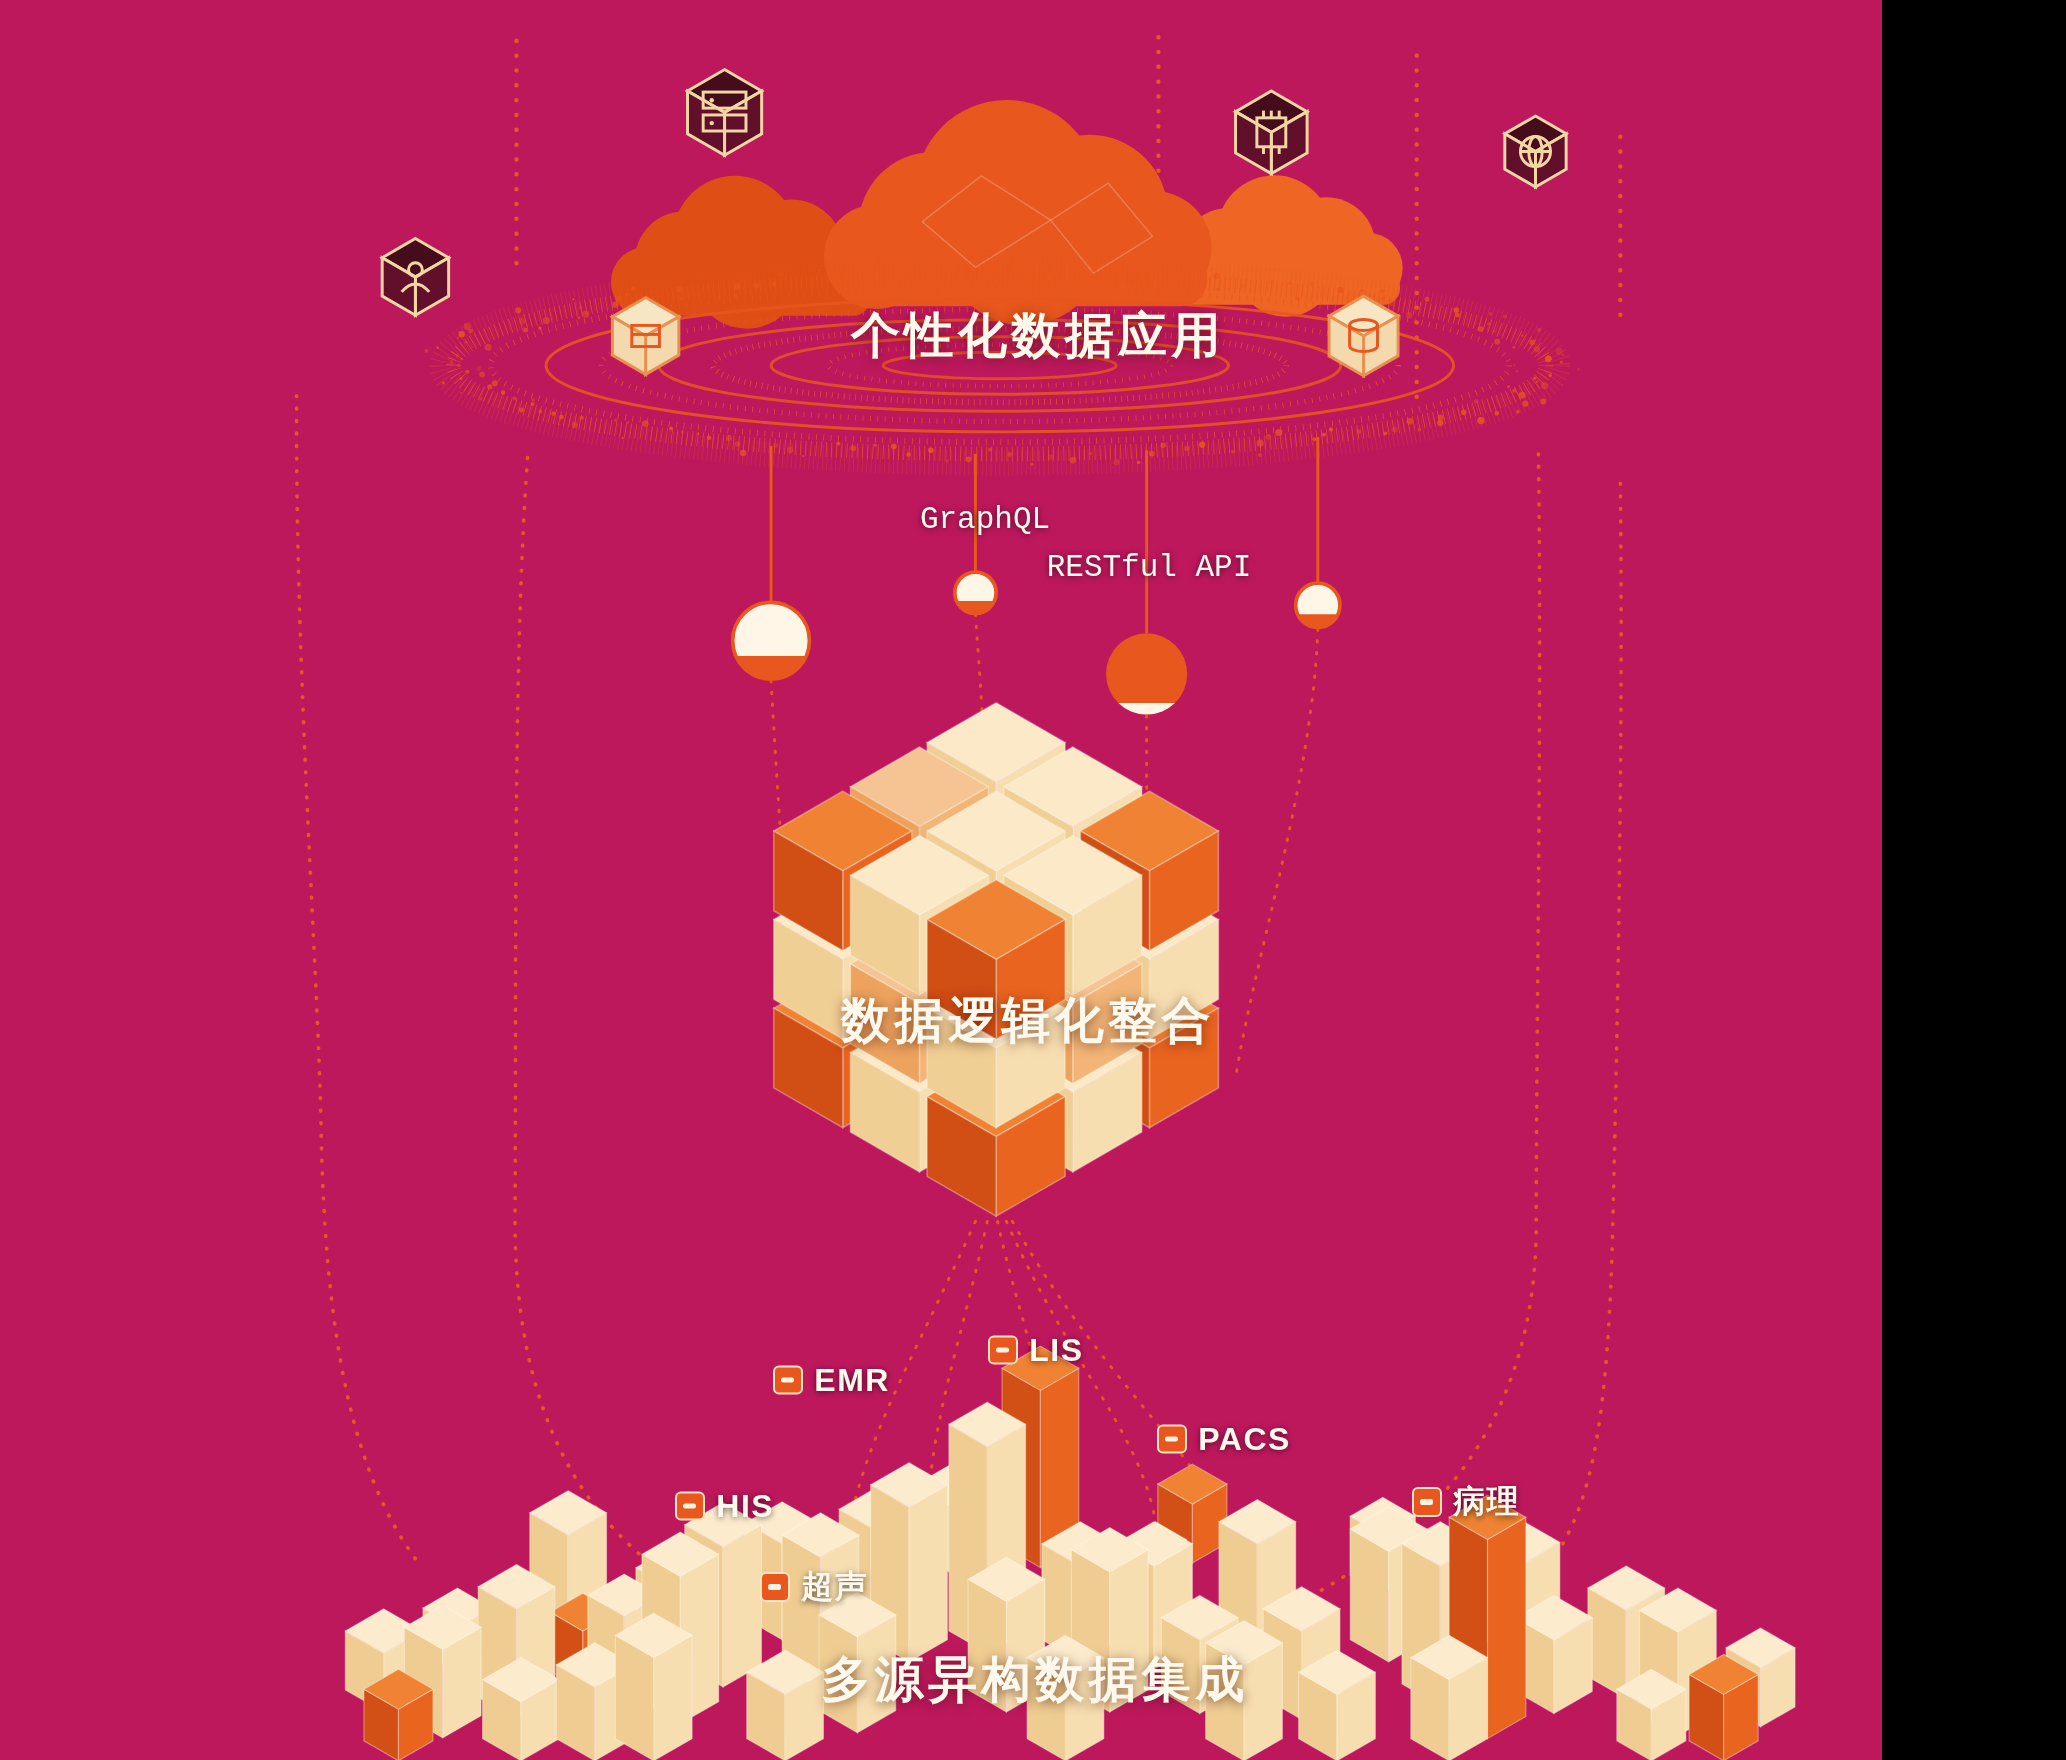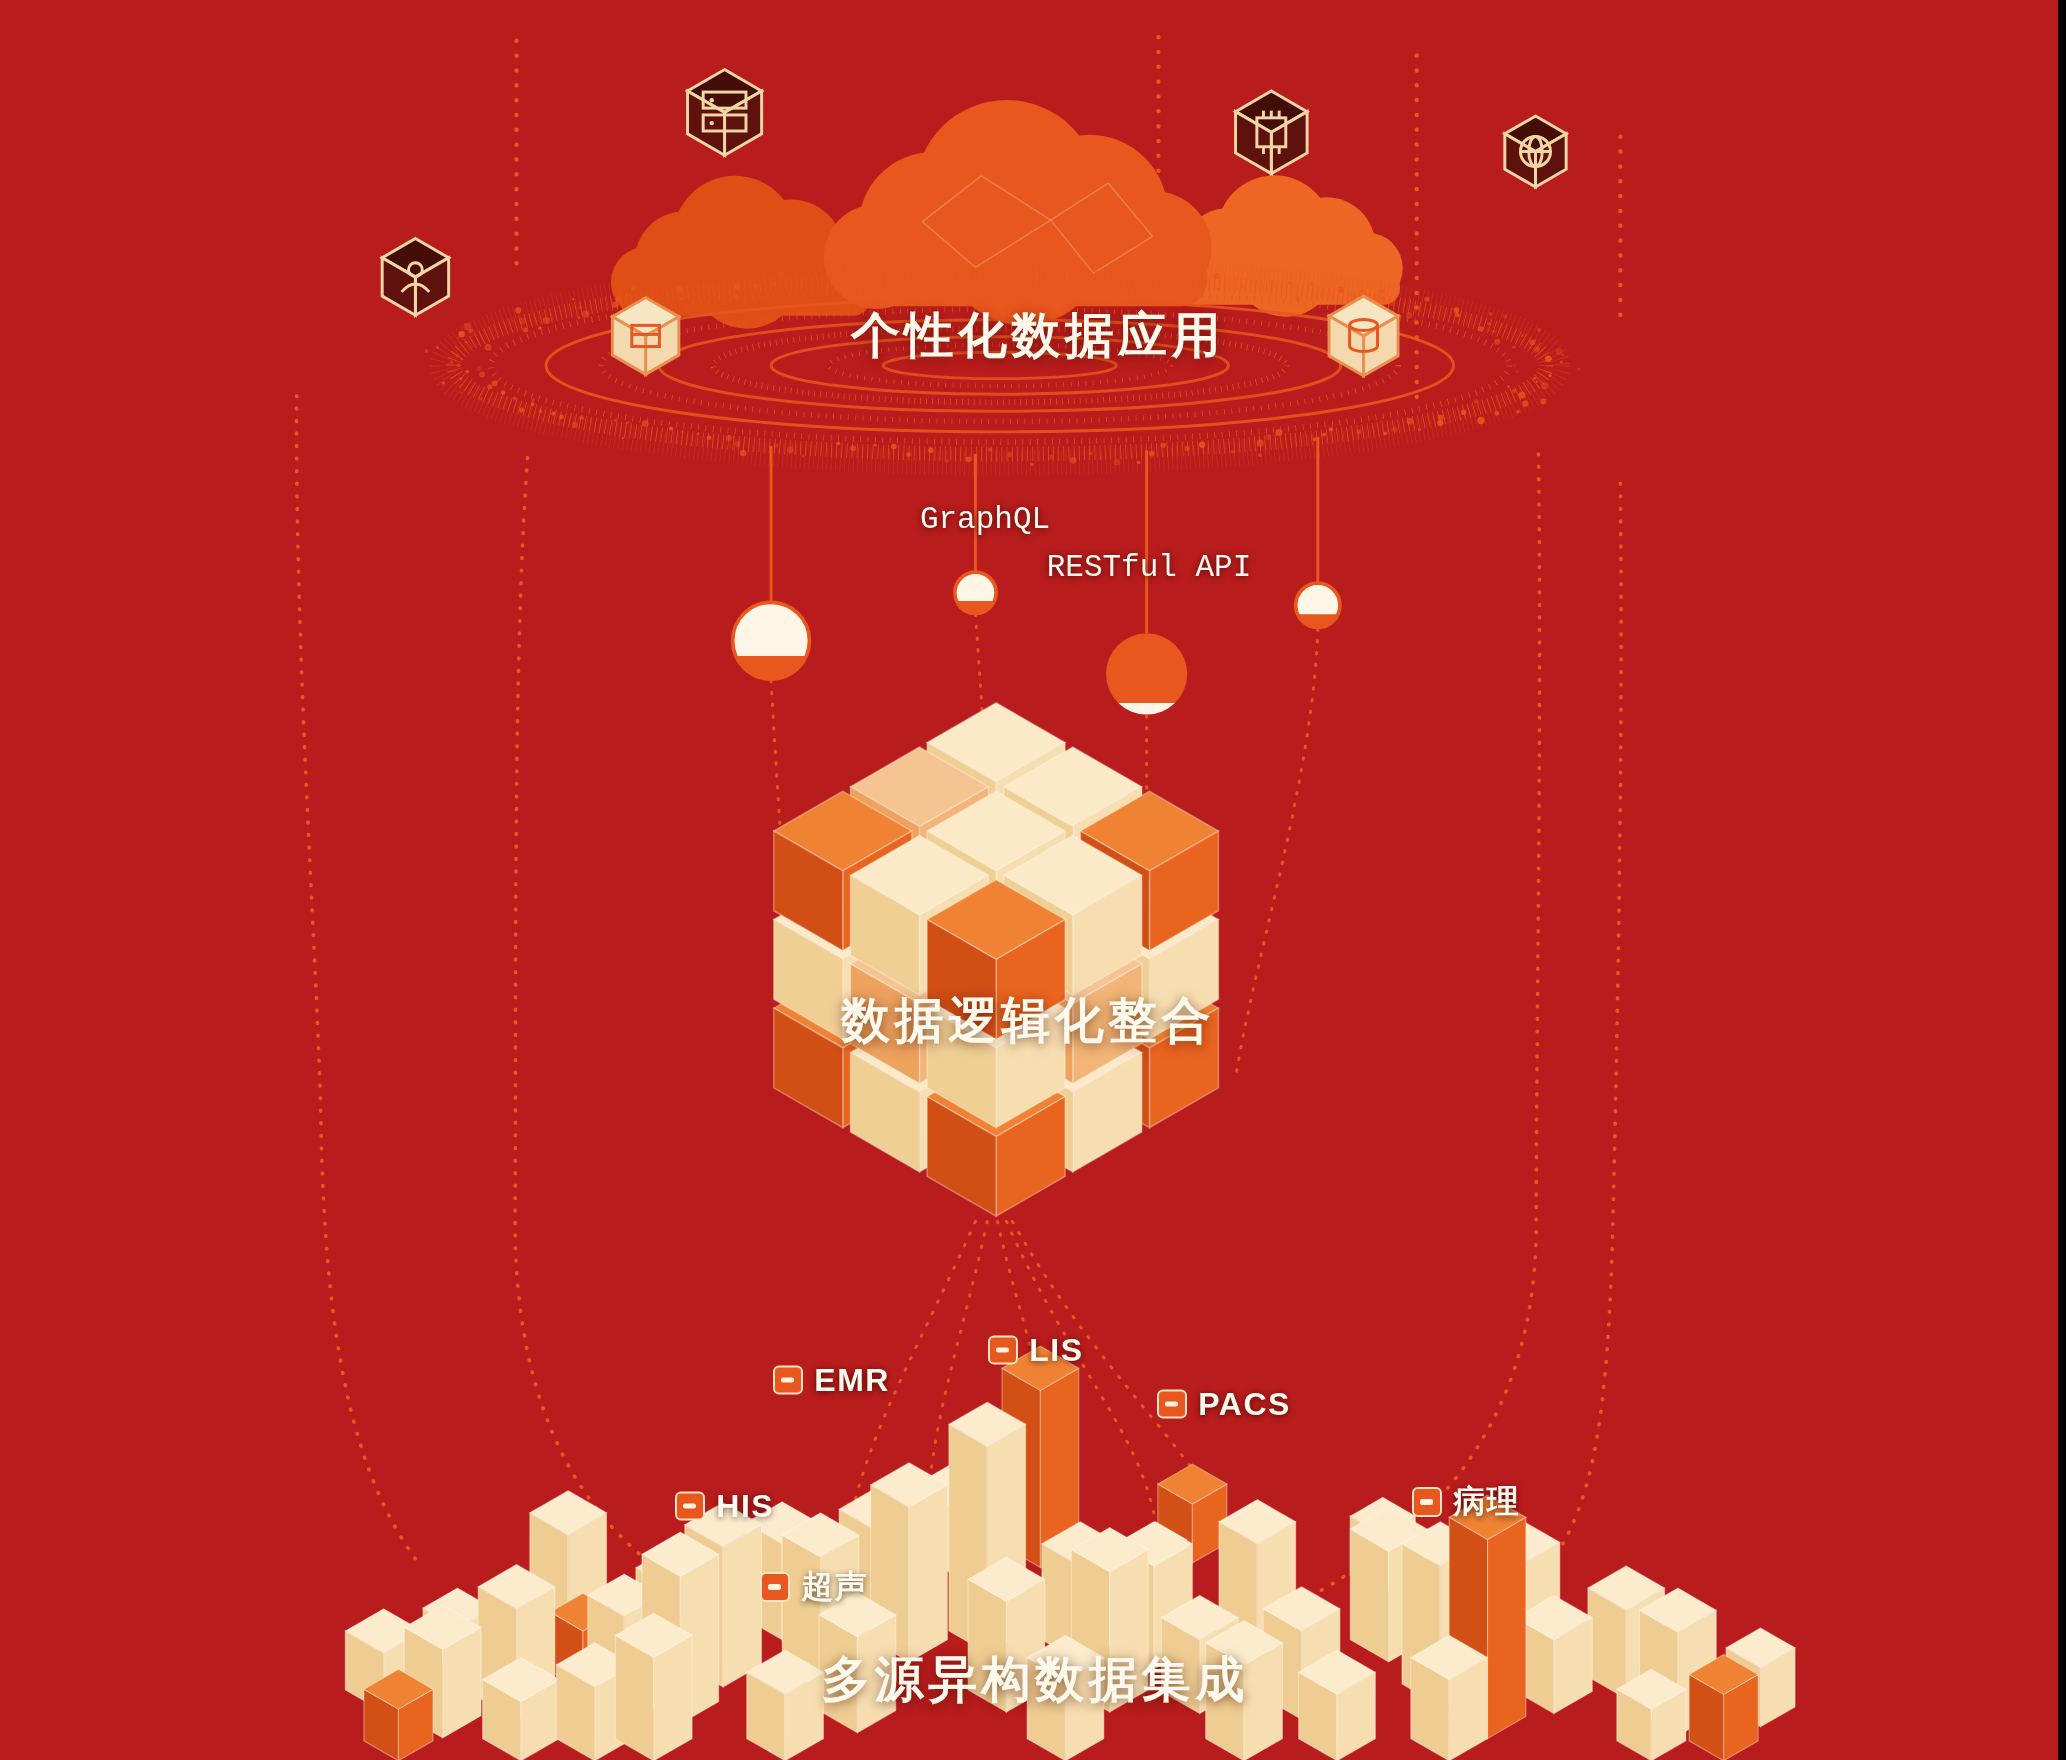--- a/index.html
+++ b/index.html
@@ -1,16 +1,16 @@
 <!DOCTYPE html>
 <html style="font-size:11.8px"><head>
 <meta charset="utf-8">
 <style>
   html,body{margin:0;padding:0;background:#000;}
-  .canvas{position:relative;width:2058px;height:1761px;background:#b91c1c;overflow:hidden;
+  .canvas{position:relative;width:1882px;height:1761px;background:#be185d;overflow:hidden;
           font-family:"Liberation Sans",sans-serif;}
   svg.art{position:absolute;left:0;top:0;}
   .lbl{position:absolute;transform:translate(-50%,-50%);color:#fff8ec;white-space:nowrap;}
   .title{font-size:49px;font-weight:bold;letter-spacing:4.4px;text-shadow:0 2.2px 11.8px rgba(70,20,0,0.6);}
   .api{font-size:31px;font-weight:500;text-shadow:0 1.5px 7.4px rgba(0,0,0,0.6);font-family:Liberation Mono, monospace;}
   .chip{position:absolute;display:flex;align-items:center;gap:11.8px;transform:translateY(-50%);}
   .chip-icon{width:29.5px;height:29.5px;background:#e8571d;border:2.2px solid #ffe3c2;border-radius:5.9px;
              box-sizing:border-box;display:flex;align-items:center;justify-content:center;flex:0 0 auto;}
   .chip-dash{width:13.3px;height:5.9px;background:#fff3e0;border-radius:2.2px;}
   .chip-label{font-size:32px;color:#fff8ec;font-weight:600;letter-spacing:1.5px;
@@ -585,21 +585,21 @@
         <span class="chip-dash"></span>
       </span>
     <span class="chip-label">EMR</span>
   </div>
   <div class="chip" style="left:659px;top:1506px;margin-left:16px;">
     <span class="chip-icon">
         <span class="chip-dash"></span>
       </span>
     <span class="chip-label">HIS</span>
   </div>
-  <div class="chip" style="left:1157px;top:1404px;">
+  <div class="chip" style="left:1157px;top:1439px;">
     <span class="chip-icon">
         <span class="chip-dash"></span>
       </span>
     <span class="chip-label">PACS</span>
   </div>
   <div class="chip" style="left:1412px;top:1502px;">
     <span class="chip-icon">
         <span class="chip-dash"></span>
       </span>
     <span class="chip-label">病理</span>

